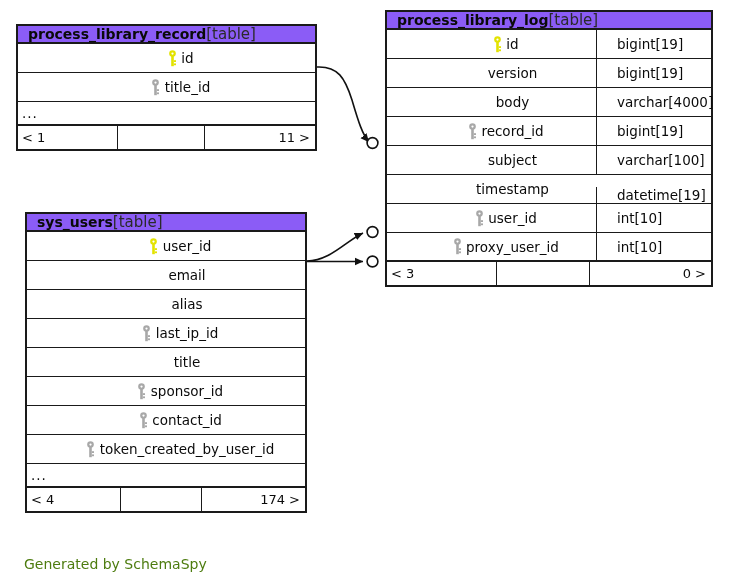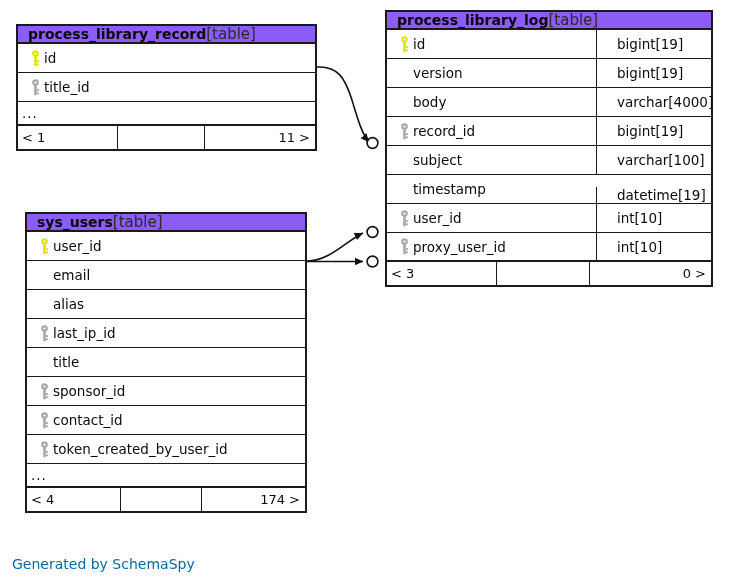--- a/index.html
+++ b/index.html
@@ -55,23 +55,24 @@
     align-items: stretch;
     height: 29px;
     border-bottom: 1px solid #1a1a1a;
     box-sizing: border-box;
   }
   .ent-row.last-col-row { border-bottom: 2px solid #1a1a1a; }
   .col-name {
     flex: 1 1 auto;
     display: flex;
     align-items: center;
-    padding-left: 8px;
+    padding-left: 24px;
     box-sizing: border-box;
     min-width: 0;
+    justify-content: center;
   }
   .col-type {
     flex: 0 0 auto;
     display: flex;
     align-items: center;
     padding-left: 20px;
     box-sizing: border-box;
     border-left: 1px solid #1a1a1a;
     font-size: 13.5px;
     color: #0a0a0a;
@@ -124,24 +125,24 @@
     left: 0; top: 0;
     width: 732px;
     height: 585px;
     z-index: 1;
     pointer-events: none;
   }
 
   
   .caption {
     position: absolute;
-    left: 12px;
+    left: 24px;
     top: 556px;
     font-size: 14px;
-    color: #0369a1;
+    color: #4d7c0f;
     white-space: nowrap;
     z-index: 2;
     text-align: center;
   }
 </style>
 </head>
 <body>
 
 <div id="canvas">
 

